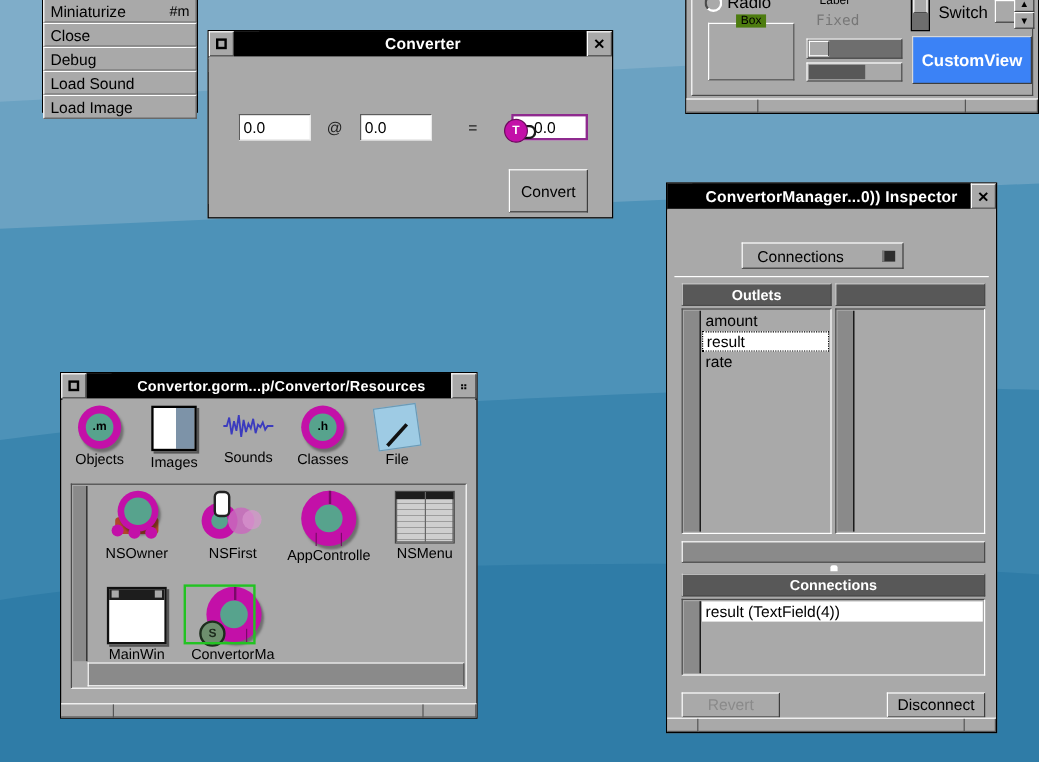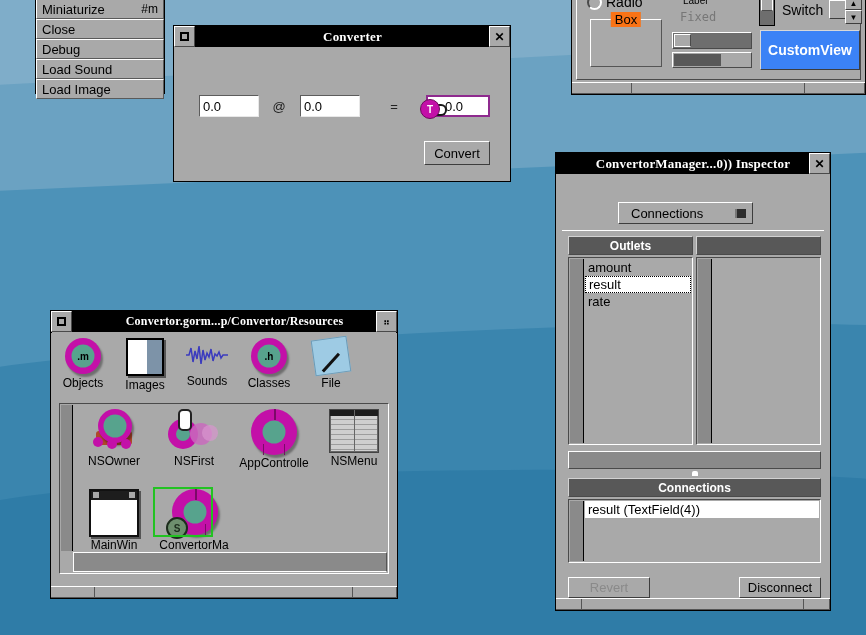--- a/index.html
+++ b/index.html
@@ -20,21 +20,21 @@
   
   .win{position:absolute;background:#a9a9a9;border:1px solid #000;box-sizing:border-box;}
   .titlebar{height:21px;background:#000;display:flex;align-items:stretch;
             border-bottom:1px solid #000;}
   .tb-btn{width:21px;background:#a9a9a9;border:1px solid #fff;
           border-right-color:#4a4a4a;border-bottom-color:#4a4a4a;
           box-sizing:border-box;display:flex;align-items:center;justify-content:center;
           font-size:12px;font-weight:bold;color:#000;}
   .tb-title{flex:1;background:#000;color:#fff;font-weight:bold;font-size:13px;
             display:flex;align-items:center;justify-content:center;letter-spacing:.2px;
-            font-family:Liberation Serif, serif;margin-left:21px;}
+            font-family:Liberation Sans, sans-serif;margin-left:21px;}
   .win-body{background:#a9a9a9;}
   .bottombar{height:11px;background:#a9a9a9;border-top:1px solid #fff;display:flex;}
   .bottombar .seg{border:1px solid #fff;border-top:none;border-left:none;
                   border-right-color:#555;border-bottom-color:#555;box-sizing:border-box;height:100%;}
 
   .btn{background:#a9a9a9;border:1px solid #fff;border-right-color:#3d3d3d;
        border-bottom-color:#3d3d3d;box-sizing:border-box;font-size:13px;color:#000;
        display:flex;align-items:center;justify-content:center;font-family:"Liberation Sans",sans-serif;}
   .btn.disabled{color:#8a8a8a;}
   .field{background:#fff;border:1px solid #5c5c5c;border-right-color:#e8e8e8;
@@ -178,41 +178,41 @@
       <div class="op" style="left:95px;width:20px;">@</div>
       <div class="field cf" style="left:126px;width:60px;">0.0</div>
       <div class="op" style="left:210px;width:20px;">=</div>
       <div class="cf" style="left:252px;width:64px;background:#fff;border:2px solid #8e2a8e;box-sizing:border-box;
                   display:flex;align-items:center;padding-left:3px;font-size:13px;">
         <span style="margin-left:14px;">0.0</span>
         <span id="conn-tail"></span>
         <span id="conn-dot">T</span>
       </div>
     </div>
-    <div class="btn" style="position:absolute;left:250px;top:94px;width:66px;height:24px;">Convert</div>
+    <div class="btn" style="position:absolute;left:250px;top:94px;width:66px;height:36px;">Convert</div>
   </div>
 
   <div class="bottombar">
     <div class="seg" style="width:70px;"></div>
     <div class="seg" style="flex:1;"></div>
     <div class="seg" style="width:70px;"></div>
   </div>
 </div>
 
 <div id="palette" class="win">
   <div class="pal-inner">
 
     <div style="position:absolute;left:10px;top:6px;display:flex;align-items:center;gap:4px;">
       <span class="radio-o"></span>
       <span style="font-size:14px;color:#000;">Radio</span>
     </div>
 
     <div class="boxgrp" style="position:absolute;left:13px;top:31px;width:72px;height:48px;">
-      <div style="position:absolute;left:50%;top:-8px;transform:translateX(-50%);background:#f97316;
-                  padding:0 4px;font-size:13px;color:#000;">Box</div>
+      <div style="position:absolute;left:50%;top:-8px;transform:translateX(-50%);background:#4d7c0f;
+                  padding:0 4px;font-size:10px;color:#000;">Box</div>
     </div>
 
     <div style="position:absolute;left:106px;top:7px;font-size:10px;color:#000;">Label</div>
     <div style="position:absolute;left:103px;top:22px;font-size:12px;color:#777;
                 font-family:'DejaVu Sans Mono',monospace;">Fixed</div>
 
     <div class="slider-h" style="position:absolute;left:95px;top:44px;width:80px;height:17px;">
       <div class="slider-knob" style="left:1px;"></div>
     </div>
 

